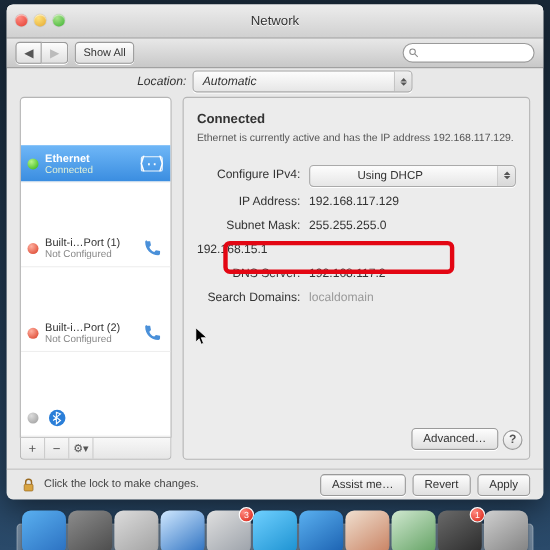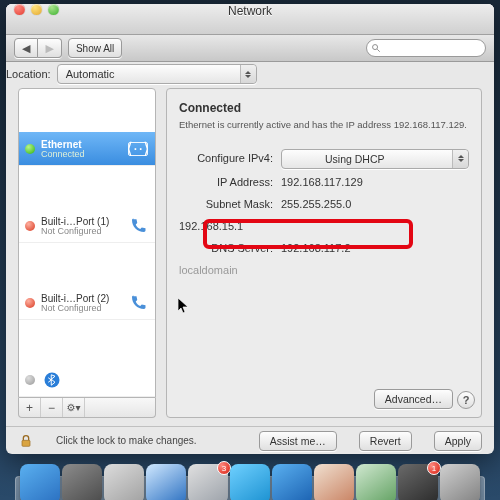--- a/index.html
+++ b/index.html
@@ -9,37 +9,37 @@
     radial-gradient(1px 1px at 120px 20px, #fff8, transparent),
     radial-gradient(1px 1px at 300px 80px, #fff6, transparent),
     radial-gradient(1px 1px at 420px 40px, #fff, transparent),
     radial-gradient(1px 1px at 470px 420px, #fff8, transparent),
     radial-gradient(1px 1px at 30px 420px, #fff6, transparent); }
   .window {
     position: absolute; left: 6px; top: 4px; width: 488px; height: 450px;
     background: #e8e8e8; border-radius: 6px; box-shadow: 0 8px 30px rgba(0,0,0,0.5), inset 0 1px 0 #fff;
     display: flex; flex-direction: column; overflow: hidden;
   }
-  .titlebar { height: 38px; background: linear-gradient(#ededed,#d0d0d0); border-bottom: 1px solid #a0a0a0; display: flex; position: relative; }
+  .titlebar { height: 38px; background: linear-gradient(#ededed,#d0d0d0); border-bottom: 1px solid #a0a0a0; display: flex; align-items: center; position: relative; }
   .traffic { display: flex; gap: 6px; padding-left: 8px; }
   .tl { width: 11px; height: 11px; border-radius: 50%; box-shadow: inset 0 1px 1px rgba(255,255,255,0.6), 0 0 1px rgba(0,0,0,0.4); }
   .tl.r { background: radial-gradient(circle at 35% 30%, #ff8a80, #e33e32); }
   .tl.y { background: radial-gradient(circle at 35% 30%, #ffe27a, #e3a832); }
   .tl.g { background: radial-gradient(circle at 35% 30%, #a8e48a, #3eb232); }
   .title { position:absolute; left:0; right:0; text-align:center; font-size: 12px; color:#333; text-shadow: 0 1px 0 #fff; pointer-events:none;}
   .toolbar { height: 34px; background: linear-gradient(#e8e8e8,#c8c8c8); border-bottom: 1px solid #9a9a9a; display:flex; align-items:center; padding: 0 8px; gap: 6px;}
   .tbtn { height: 20px; border: 1px solid #9a9a9a; border-radius: 4px; background: linear-gradient(#fdfdfd,#e0e0e0); font-size: 10px; color:#333; display:flex; align-items:center; padding: 0 7px; box-shadow: 0 1px 0 #fff; cursor:default;}
   .seg { display:flex; }
   .seg .tbtn:first-child{border-top-right-radius:0;border-bottom-right-radius:0;}
   .seg .tbtn:last-child{border-top-left-radius:0;border-bottom-left-radius:0;border-left:none;}
   .arrow { font-size: 11px; color:#555; }
   .search { margin-left:auto; width: 120px; height: 18px; border:1px solid #9a9a9a; border-radius: 9px; background:#fff; display:flex; align-items:center; padding-left:4px;}
   .search svg { width:10px; height:10px; }
   .search input { border:none; outline:none; width: 90px; font-size: 10px; background:transparent;}
-  .locrow { height: 30px; display:flex; align-items:center; gap:6px; font-size:11px; color:#333;}
+  .locrow { height: 30px; display:flex; align-items:center; justify-content:center; gap:6px; font-size:11px; color:#333;font-style:italic;}
   .popup { height: 20px; min-width: 200px; border:1px solid #aaa; border-radius:4px; background: linear-gradient(#fdfdfd,#e6e6e6); display:flex; align-items:center; padding: 0 18px 0 8px; position:relative; font-size: 11px; box-shadow: 0 1px 0 #fff; }
   .popup .knob { position:absolute; right:0; top:0; bottom:0; width:16px; border-left:1px solid #bbb; display:flex; flex-direction:column; align-items:center; justify-content:center; background: linear-gradient(#f0f0f0,#d8d8d8); border-top-right-radius:4px;border-bottom-right-radius:4px;}
   .popup .knob::before{content:"";border:3px solid transparent;border-bottom-color:#555;margin-bottom:1px;}
   .popup .knob::after{content:"";border:3px solid transparent;border-top-color:#555;}
   .body { flex:1; display:flex; padding: 2px 12px 8px 12px; gap: 10px; }
   .sidebar { width: 138px; display:flex; flex-direction:column;}
   .sbwell { flex:1; border:1px solid #b5b5b5; border-radius:4px 4px 0 0; background:#fff; overflow:hidden;}
   .sbitem { display:flex; align-items:center; gap:6px; height: 34px; padding: 0 6px; border-bottom: 1px solid #eee; margin-top: 43px;}
   .sbitem.sel { background: linear-gradient(#6fb7f7,#3a8de0); color:#fff; }
   .sbitem.sel .sub { color: #dff0d8; }
@@ -60,21 +60,21 @@
   .main { flex:1; border:1px solid #b5b5b5; border-radius:4px; background:#ececec; position:relative; padding: 10px 12px 36px 12px; }
   .row { display:flex; align-items:flex-start; margin-bottom:4px; font-size:11px;}
   .lbl { width:102px; text-align:right; padding-right:8px; color:#333; line-height:18px;}
   .val { flex:1; color:#333; line-height:18px;}
   .statusline .val b { font-size: 12px; font-weight: bold;}
   .desc { font-size:9.5px; color:#555; margin-top:2px; line-height:1.2;}
   .row.popuprow .val .popup { min-width: 160px; font-size:10.5px;padding-left:43px;}
   .hl { position:absolute; border:4px solid #e30613; border-radius:6px; pointer-events:none; }
   .advbtn { position:absolute; right: 28px; bottom:8px;}
   .helpbtn { position:absolute; right:6px; bottom:8px; width:18px;height:18px;border-radius:50%;border:1px solid #9a9a9a;background:linear-gradient(#fdfdfd,#e0e0e0);display:flex;align-items:center;justify-content:center;font-size:11px;color:#555;font-weight:bold;cursor:default;}
-  .footer { height:34px; display:flex; align-items:center; padding: 0 12px; gap:22px; border-top: 1px solid #c0c0c0;}
+  .footer { height:34px; display:flex; align-items:center; padding: 0 12px; gap:6px; border-top: 1px solid #c0c0c0;}
   .lock { width:16px;height:16px; }
   .footer .ftext { font-size: 10px; color:#444; flex:1;}
   .pushbtn { height:20px; border:1px solid #9a9a9a; border-radius:4px; background:linear-gradient(#fdfdfd,#e0e0e0); font-size:10.5px; color:#333; padding:0 10px; display:flex; align-items:center; box-shadow:0 1px 0 #fff; cursor:default;}
   .cursor { position:absolute; width:12px;height:16px; }
   .dock { position:absolute; left:50%; transform:translateX(-50%); bottom:-12px; height:52px; width: 470px; display:flex; align-items:flex-end; justify-content:center; gap:2px; padding-bottom:8px;}
   .dock::before{content:"";position:absolute;left:0;right:0;bottom:0;height:34px;background:linear-gradient(rgba(255,255,255,0.35),rgba(200,200,200,0.35));border:1px solid rgba(255,255,255,0.25);border-radius:4px;}
   .di { width:40px; height:40px; border-radius:8px; position:relative; box-shadow: 0 2px 3px rgba(0,0,0,0.3);}
   .badge{position:absolute;top:-3px;right:-3px;min-width:14px;height:14px;border-radius:7px;background:radial-gradient(circle at 30% 30%,#ff8a80,#d81e10);border:1px solid #fff;font-size:8px;color:#fff;display:flex;align-items:center;justify-content:center;padding:0 2px;}
 </style>
 </head>
@@ -200,20 +200,21 @@
         <div class="val">255.255.255.0</div>
       </div>
       <div class="row">
         <div class="val">192.168.15.1</div>
       </div>
       <div class="row">
         <div class="lbl">DNS Server:</div>
         <div class="val">192.168.117.2</div>
       </div>
       <div class="row">
+        <div class="lbl">Search Domains:</div>
         <div class="val" style="color:#999">localdomain</div>
       </div>
 
       <div class="hl" style="left:36px; top:130px; width:210px; height:30px;"></div>
 
       <div class="pushbtn advbtn">Advanced…</div>
       <div class="helpbtn">?</div>
     </div>
   </div>
 

